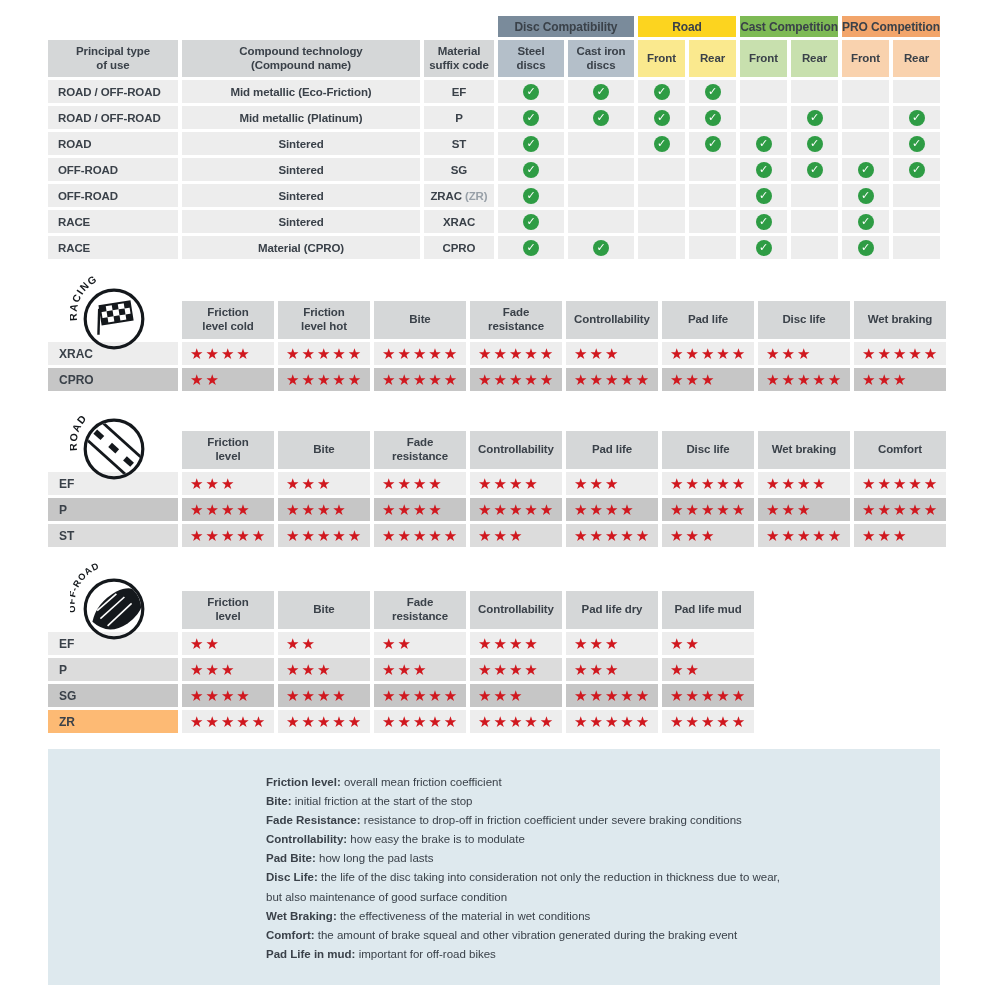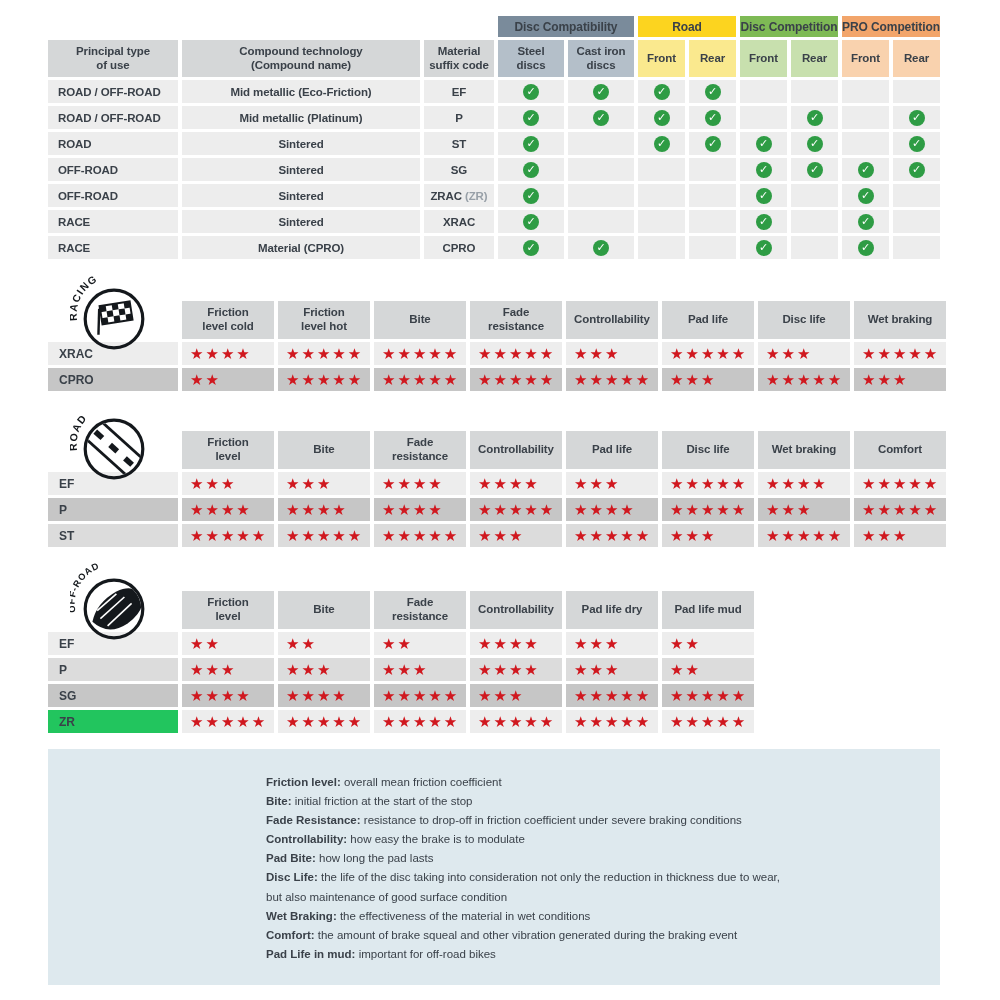--- a/index.html
+++ b/index.html
@@ -61,21 +61,21 @@
 </style>
 </head>
 <body>
 
 <div class="page">
 
   <div class="compat-grid">
       <div class="gh gh-spacer" style="grid-column: span 3;"></div>
       <div class="gh" style="background: rgb(122, 139, 155); grid-column: span 2;">Disc Compatibility</div>
       <div class="gh" style="background: rgb(252, 212, 31); grid-column: span 2;">Road</div>
-      <div class="gh" style="background: rgb(126, 186, 85); grid-column: span 2;">Disc Competition</div>
+      <div class="gh" style="background: rgb(126, 186, 85); grid-column: span 2;">Cast Competition</div>
       <div class="gh" style="background: rgb(242, 165, 107); grid-column: span 2;">PRO Competition</div>
       <div class="ch ch-gray">Principal type
 of use</div>
       <div class="ch ch-gray">Compound technology
 (Compound name)</div>
       <div class="ch ch-gray">Material
 suffix code</div>
       <div class="ch" style="background: rgb(180, 191, 201);">Steel
 discs</div>
       <div class="ch" style="background: rgb(180, 191, 201);">Cast iron
@@ -400,21 +400,21 @@
         <div class="rs" style="background: rgb(220, 220, 220); color: rgb(208, 24, 31);">★★★★</div>
         <div class="rs" style="background: rgb(220, 220, 220); color: rgb(208, 24, 31);">★★★</div>
         <div class="rs" style="background: rgb(220, 220, 220); color: rgb(208, 24, 31);">★★</div>
         <div class="rl" style="background: rgb(198, 198, 198);">SG</div>
         <div class="rs" style="background: rgb(198, 198, 198); color: rgb(208, 24, 31);">★★★★</div>
         <div class="rs" style="background: rgb(198, 198, 198); color: rgb(208, 24, 31);">★★★★</div>
         <div class="rs" style="background: rgb(198, 198, 198); color: rgb(208, 24, 31);">★★★★★</div>
         <div class="rs" style="background: rgb(198, 198, 198); color: rgb(208, 24, 31);">★★★</div>
         <div class="rs" style="background: rgb(198, 198, 198); color: rgb(208, 24, 31);">★★★★★</div>
         <div class="rs" style="background: rgb(198, 198, 198); color: rgb(208, 24, 31);">★★★★★</div>
-        <div class="rl" style="background: #22c55e;">ZR</div>
+        <div class="rl" style="background: #fdba74;">ZR</div>
         <div class="rs" style="background: rgb(237, 237, 237); color: rgb(208, 24, 31);">★★★★★</div>
         <div class="rs" style="background: rgb(237, 237, 237); color: rgb(208, 24, 31);">★★★★★</div>
         <div class="rs" style="background: rgb(237, 237, 237); color: rgb(208, 24, 31);">★★★★★</div>
         <div class="rs" style="background: rgb(237, 237, 237); color: rgb(208, 24, 31);">★★★★★</div>
         <div class="rs" style="background: rgb(237, 237, 237); color: rgb(208, 24, 31);">★★★★★</div>
         <div class="rs" style="background: rgb(237, 237, 237); color: rgb(208, 24, 31);">★★★★★</div>
       </div>
   </section>
 
   <div class="legend" style="background: rgb(222, 233, 238);">

